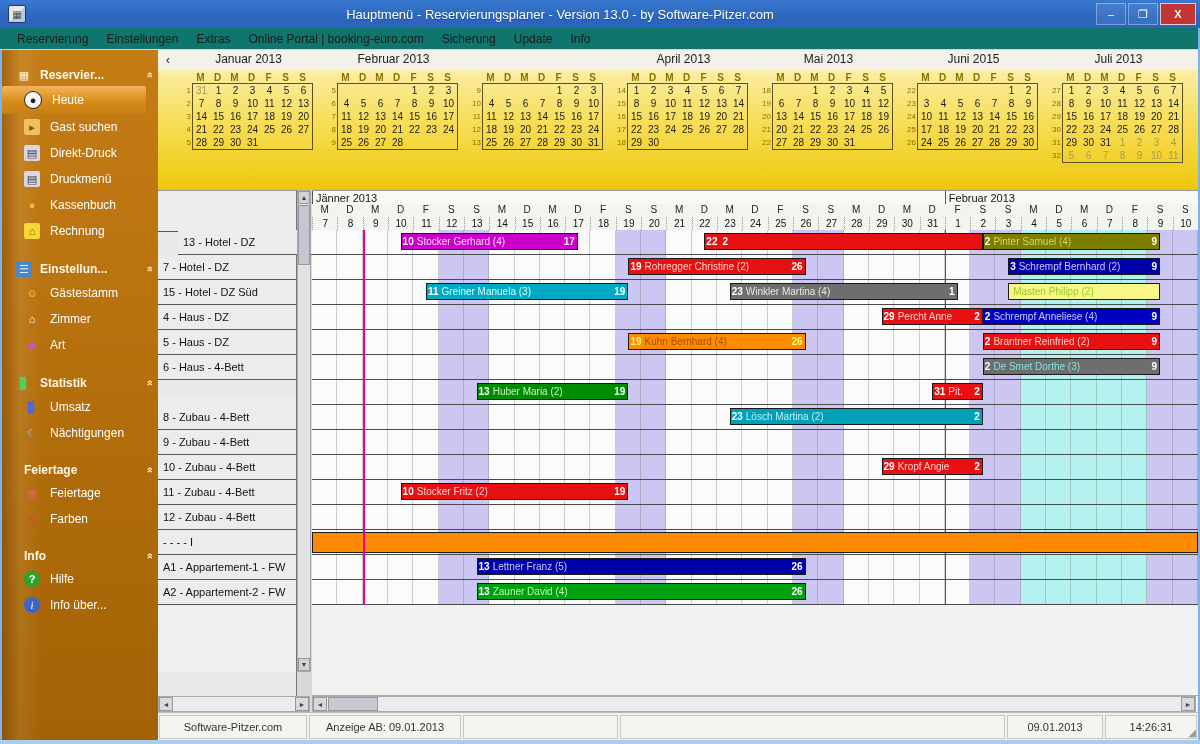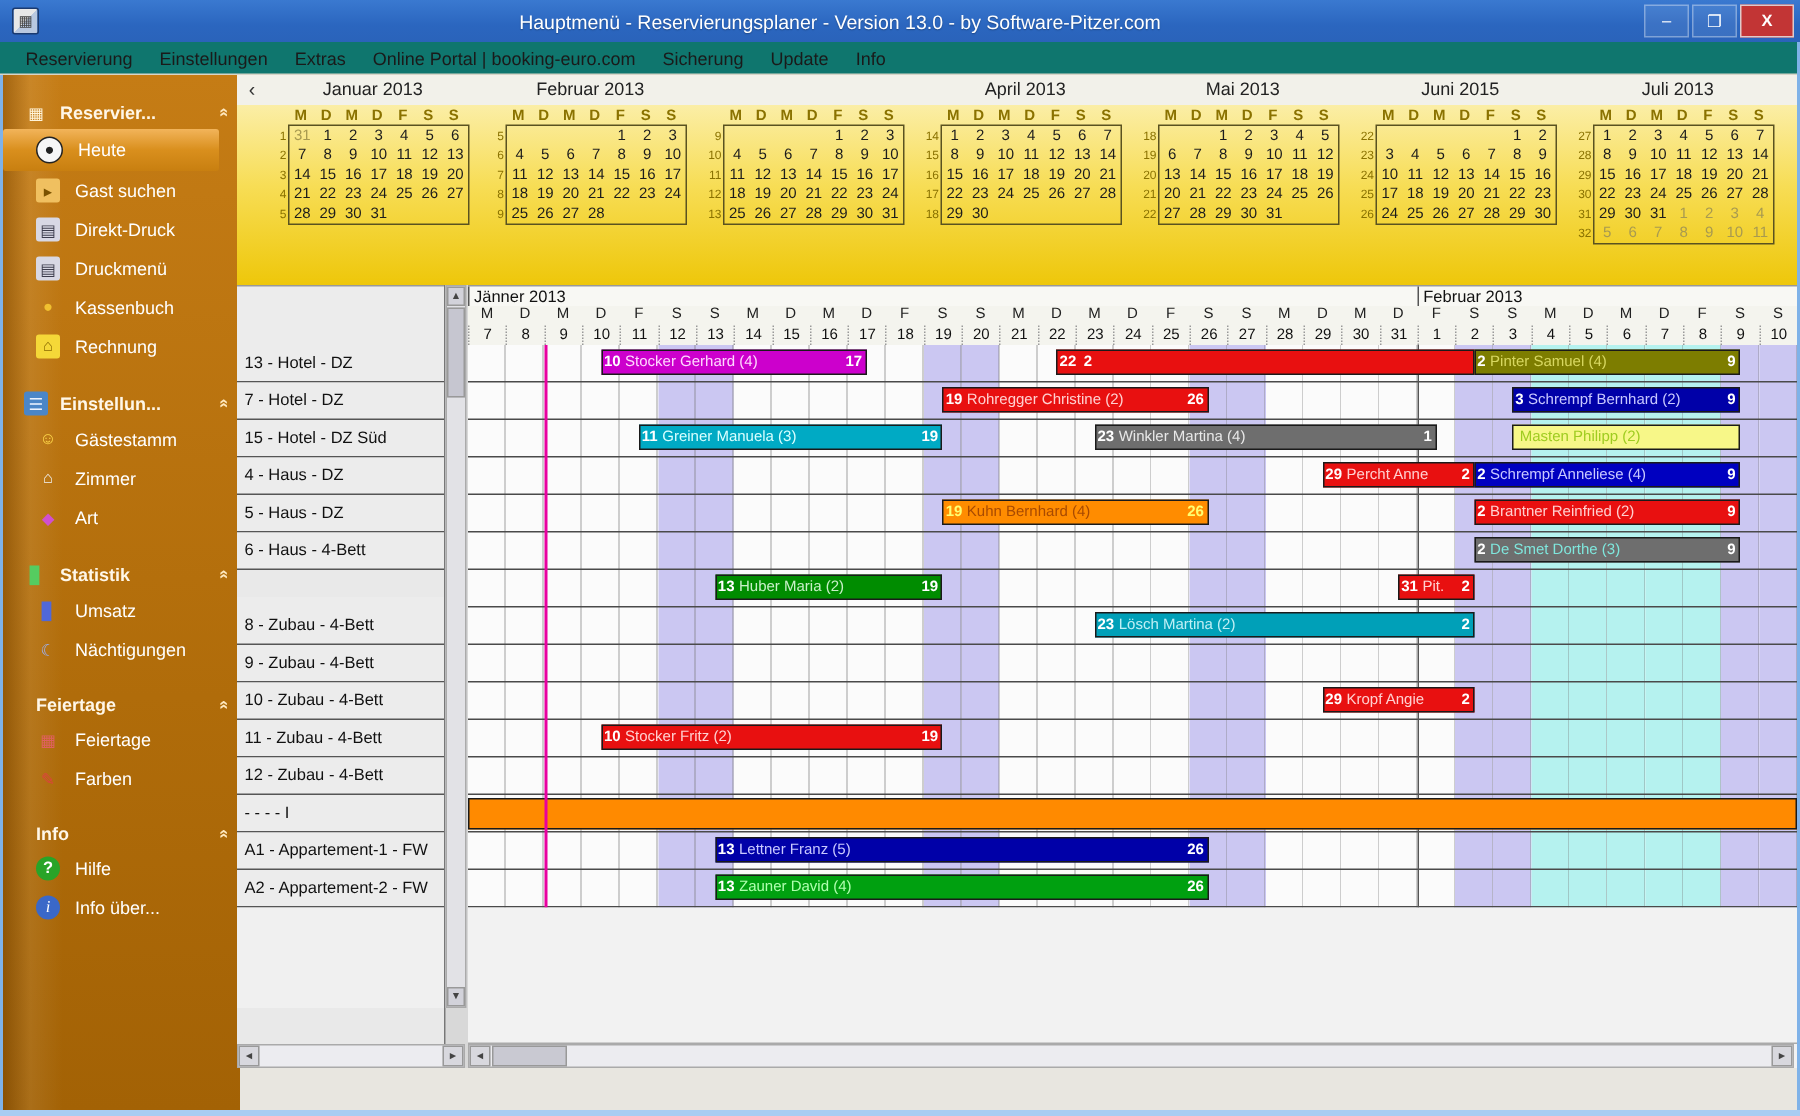--- a/index.html
+++ b/index.html
@@ -677,21 +677,21 @@
               <span class="mm-d mut">11</span>
             </div>
           </div>
         </div>
       </div>
   </div>
 
   <div class="gantt">
     <div class="roomcol">
       <div class="room-header"></div>
-    <div class="room-row" style="top: 40px;">13 - Hotel - DZ</div>
+    <div class="room-row" style="top: 40px; margin-left: 20px;">13 - Hotel - DZ</div>
         <div class="room-row" style="top: 65px;">7 - Hotel - DZ</div>
         <div class="room-row" style="top: 90px;">15 - Hotel - DZ Süd</div>
         <div class="room-row" style="top: 115px;">4 - Haus - DZ</div>
         <div class="room-row" style="top: 140px;">5 - Haus - DZ</div>
         <div class="room-row" style="top: 165px;">6 - Haus - 4-Bett</div>
         <div class="room-row" style="top: 208px;">7 - Haus - 4-Bett</div>
         <div class="room-row" style="top: 215px;">8 - Zubau - 4-Bett</div>
         <div class="room-row" style="top: 240px;">9 - Zubau - 4-Bett</div>
         <div class="room-row" style="top: 265px;">10 - Zubau - 4-Bett</div>
         <div class="room-row" style="top: 290px;">11 - Zubau - 4-Bett</div>
@@ -998,16 +998,25 @@
         <div class="hs-thumb" style="left:15px;width:50px"></div>
         <div class="hs-arrow" style="right:0">►</div>
       </div>
     </div>
     <div class="hscroll" style="left:0;top:506px;width:152px">
       <div class="hs-arrow" style="left:0">◄</div>
       <div class="hs-arrow" style="right:0">►</div>
     </div>
   </div>
 
+  <div class="statusbar">
+    <div class="st-panel" style="width: 148px;">Software-Pitzer.com</div>
+      <div class="st-panel" style="width: 152px;">Anzeige AB: 09.01.2013</div>
+      <div class="st-panel" style="width: 155px;"></div>
+      <div class="st-panel" style="flex: 1 1 0%;"></div>
+      <div class="st-panel" style="width: 96px;">09.01.2013</div>
+      <div class="st-panel" style="width: 92px;">14:26:31</div>
+      <div class="grip">◢</div>
+  </div>
 
   <div class="edge-b"></div>
   <div class="edge-r"></div>
 </div>
 
 </body></html>

